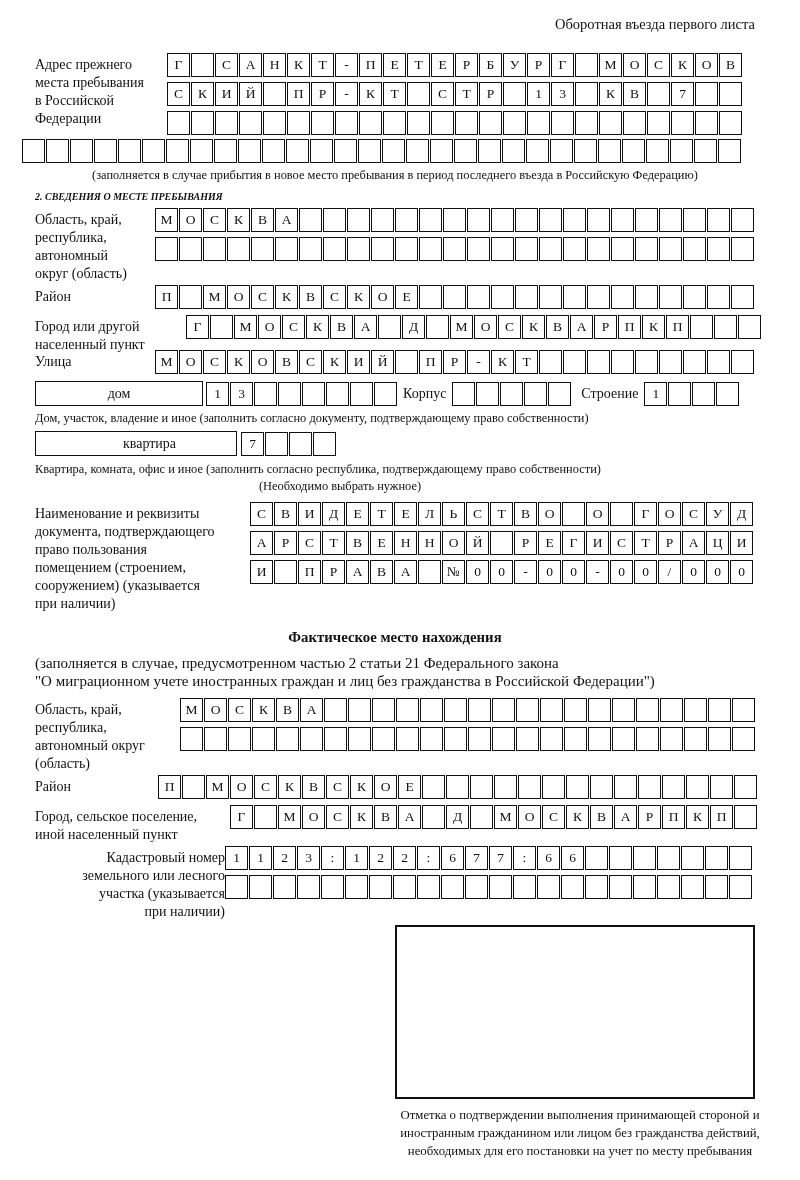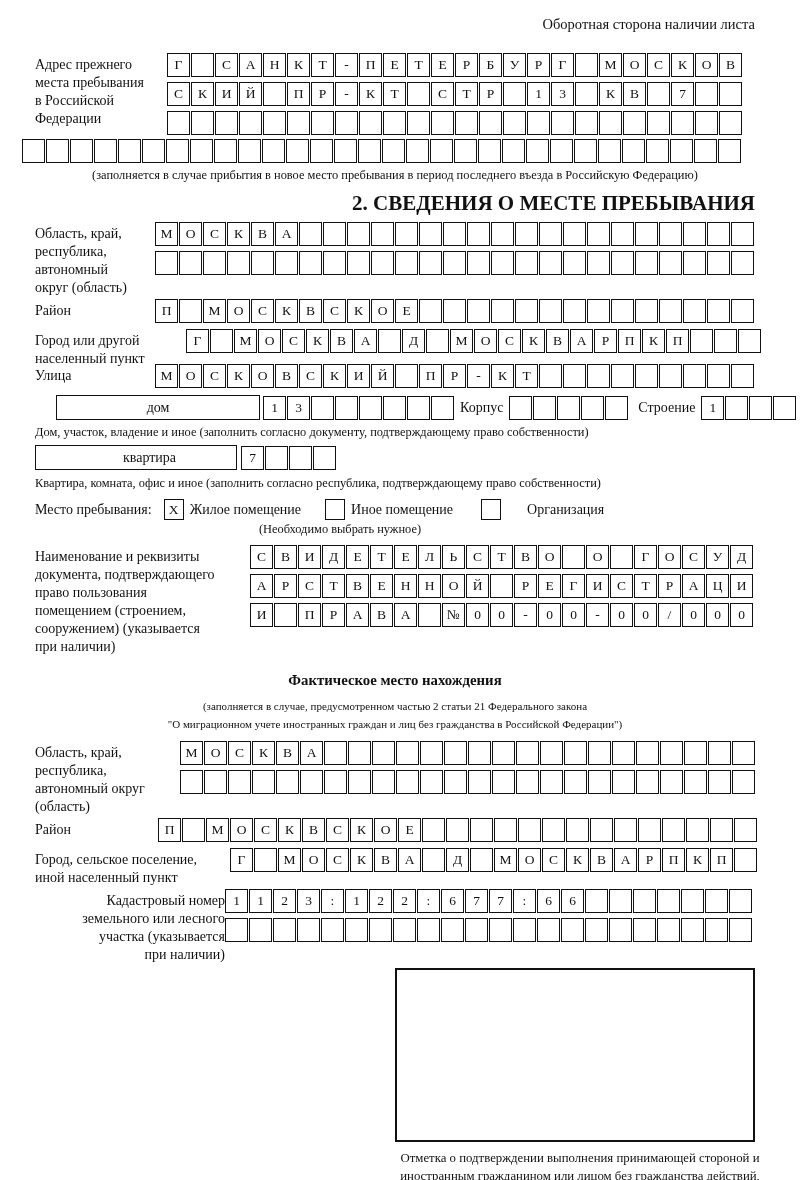--- a/index.html
+++ b/index.html
@@ -34,63 +34,64 @@
     width:23px;height:24px;
     box-sizing:border-box;
     border:1.7px solid #111111;
     background:#ffffff;
     display:flex;align-items:center;justify-content:center;
     font-size:13.5px;
   }
   .caption{font-size:12.4px;}
   .center{text-align:center;}
   .h2{
-    text-align:right;font-weight:bold;font-size:21px;
+    text-align:left;font-weight:bold;font-size:10px;
     margin:8px 0 6px 0;
+    font-style:italic;
   }
   .widebox{
     box-sizing:border-box;
     border:1.7px solid #111111;
     height:25px;
     display:flex;align-items:center;justify-content:center;
     font-size:14px;
     flex:0 0 auto;
     background:#ffffff;
   }
   .inline-lbl{font-size:14px;flex:0 0 auto;padding:0 6px;}
   .chk{
     flex:0 0 auto;
     width:20px;height:21px;
     box-sizing:border-box;
     border:1.7px solid #111111;
     display:flex;align-items:center;justify-content:center;
     font-size:13.5px;background:#ffffff;
   }
   .fact-title{text-align:center;font-weight:bold;font-size:14.8px;margin:16px 0 8px 0;}
-  .fact-cap{text-align:center;font-size:11px;line-height:18px;}
+  .fact-cap{text-align:left;font-size:15px;line-height:18px;}
   .stamp-box{
     box-sizing:border-box;
     margin-left:360px;margin-top:4px;
     width:360px;height:174px;
     border:2px solid #111111;
     background:#ffffff;
   }
   .stamp-cap{
     margin-left:355px;margin-top:7px;
     width:380px;
     text-align:center;
     font-size:12.8px;line-height:18px;
   }
 </style>
 </head>
 <body>
 
 <div class="page">
 
-  <div class="header-note">Оборотная сторона наличии листа</div>
+  <div class="header-note">Оборотная въезда первого листа</div>
 
   <div class="frow">
     <div class="lbl" style="width:132px;">Адрес прежнего
 места пребывания
 в Российской
 Федерации</div>
     <div class="rows">
       <div class="boxrow">
           <span class="cell">Г</span>
           <span class="cell"></span>
@@ -357,21 +358,21 @@
         <span class="cell"></span>
         <span class="cell"></span>
         <span class="cell"></span>
         <span class="cell"></span>
         <span class="cell"></span>
         <span class="cell"></span>
       </div>
   </div>
 
   <div class="frow" style="margin-top:2px;align-items:center;">
-    <div class="widebox" style="width:204px;margin-left:21px;">дом</div>
+    <div class="widebox" style="width:168px;">дом</div>
     <div class="boxrow" style="margin:0 0 0 3px;">
         <span class="cell">1</span>
         <span class="cell">3</span>
         <span class="cell"></span>
         <span class="cell"></span>
         <span class="cell"></span>
         <span class="cell"></span>
         <span class="cell"></span>
         <span class="cell"></span>
       </div>
@@ -397,29 +398,20 @@
     <div class="widebox" style="width:202px;padding-left:27px;">квартира</div>
     <div class="boxrow" style="margin:0 0 0 4px;">
         <span class="cell">7</span>
         <span class="cell"></span>
         <span class="cell"></span>
         <span class="cell"></span>
       </div>
   </div>
   <div class="caption" style="margin-top:6px;">Квартира, комната, офис и иное (заполнить согласно республика, подтверждающему право собственности)</div>
 
-  <div class="frow" style="margin-top:8px;align-items:center;">
-    <div class="inline-lbl" style="padding-left:0;">Место пребывания:</div>
-    <div class="chk" style="margin-left:6px;">X</div>
-    <div class="inline-lbl">Жилое помещение</div>
-    <div class="chk" style="margin-left:18px;"></div>
-    <div class="inline-lbl">Иное помещение</div>
-    <div class="chk" style="margin-left:22px;"></div>
-    <div class="inline-lbl" style="padding-left:26px;">Организация</div>
-  </div>
   <div class="caption" style="margin-left:140px;width:330px;text-align:center;margin-top:2px;">(Необходимо выбрать нужное)</div>
 
   <div class="frow" style="margin-top:8px;">
     <div class="lbl" style="width:215px;">Наименование и реквизиты
 документа, подтверждающего
 право пользования
 помещением (строением,
 сооружением) (указывается
 при наличии)</div>
     <div class="rows">

